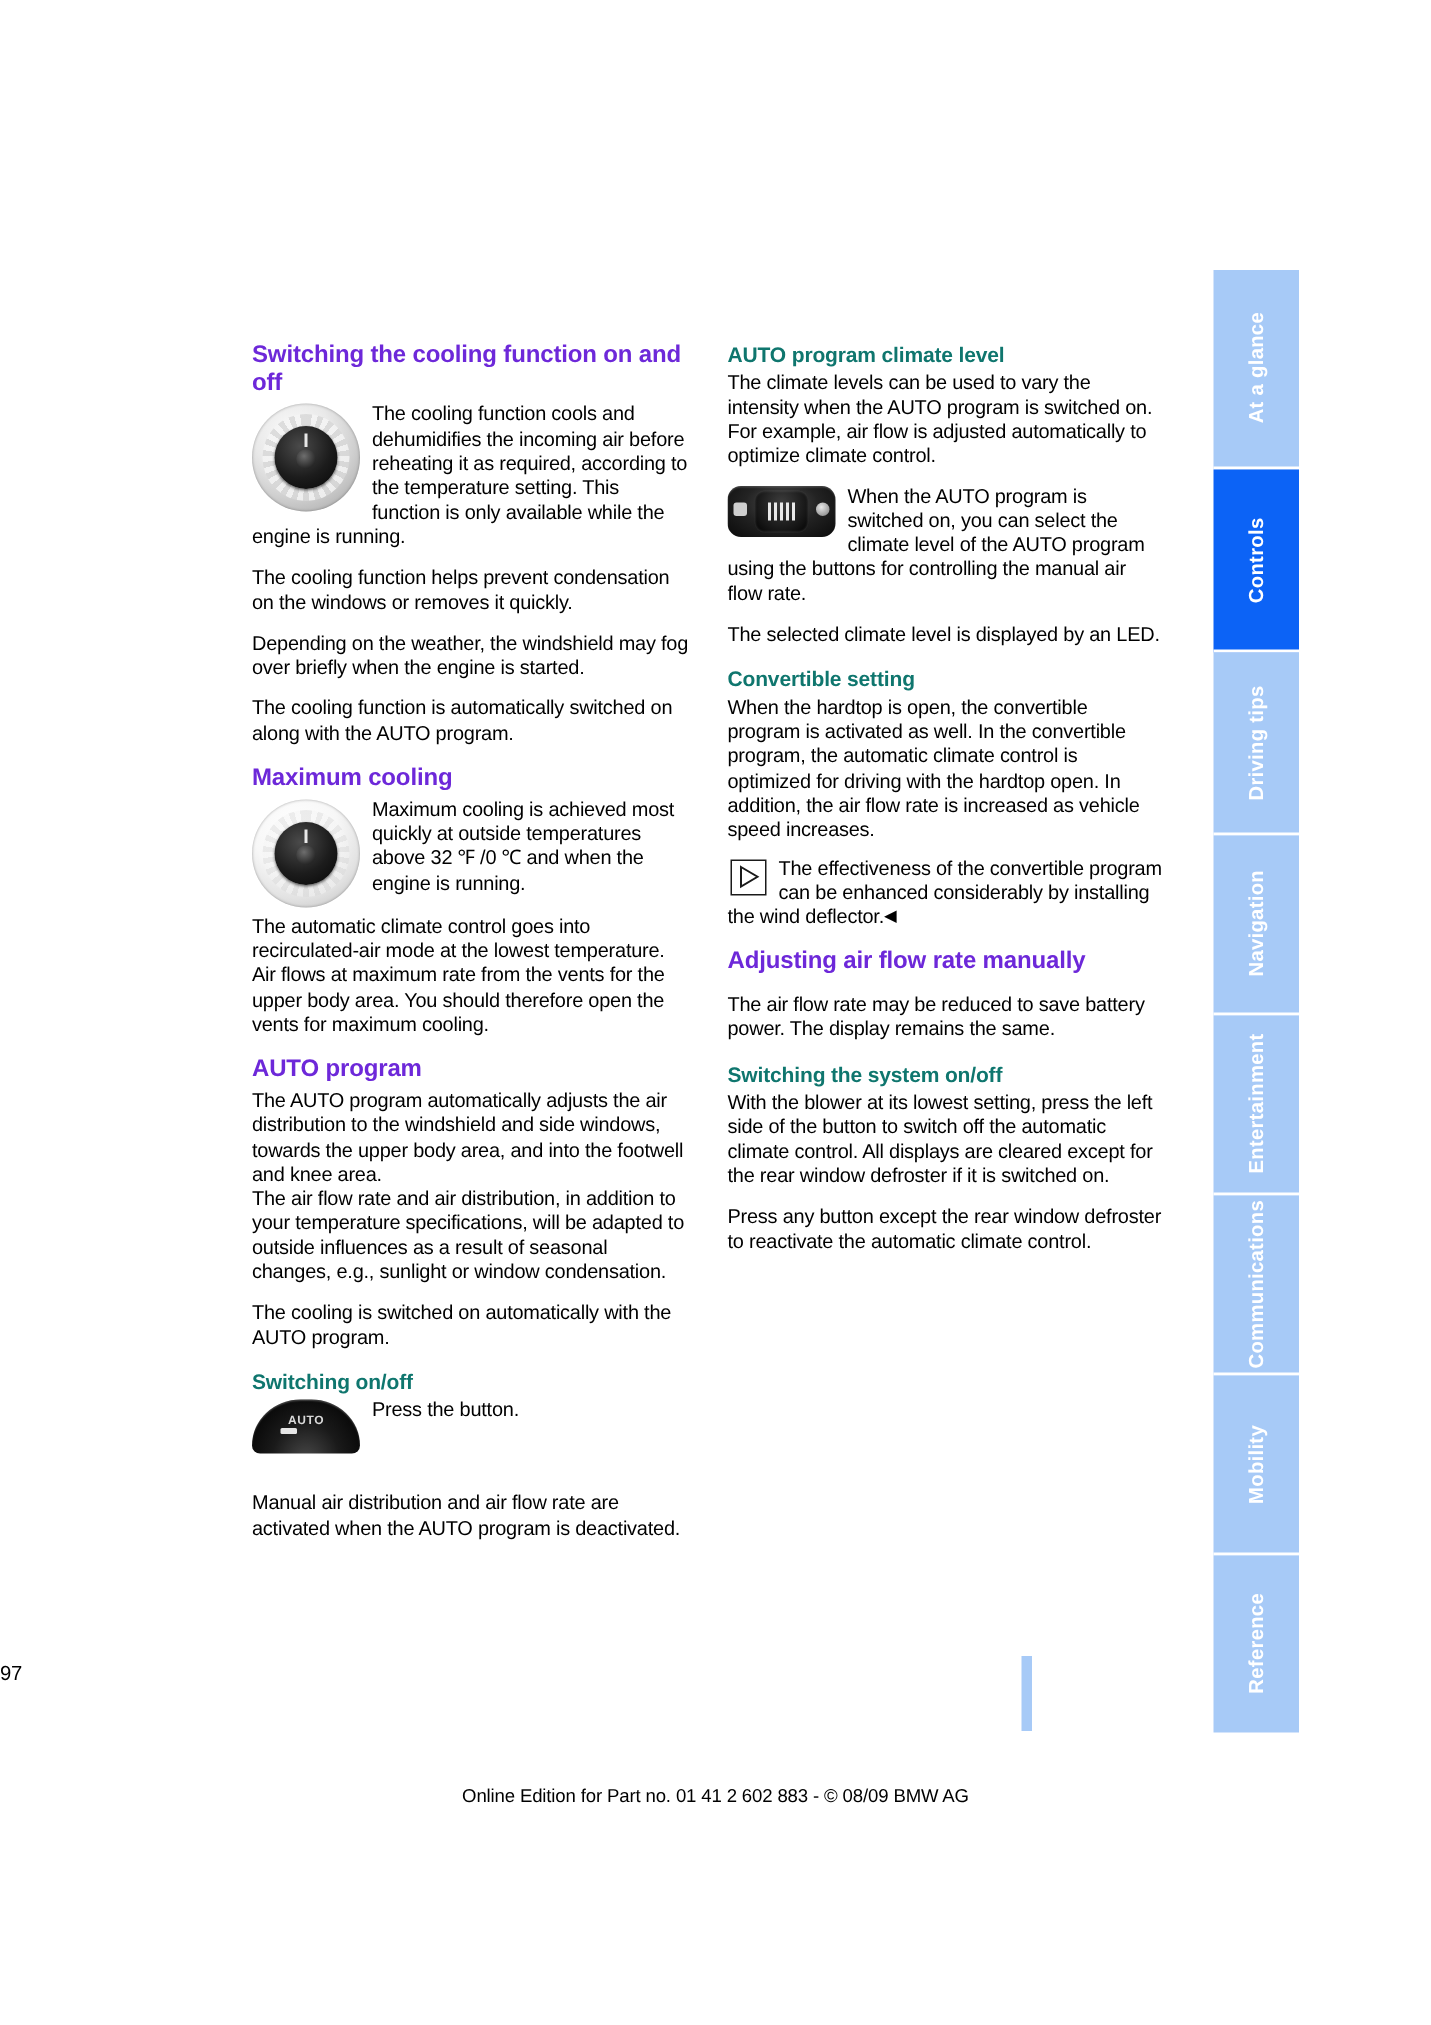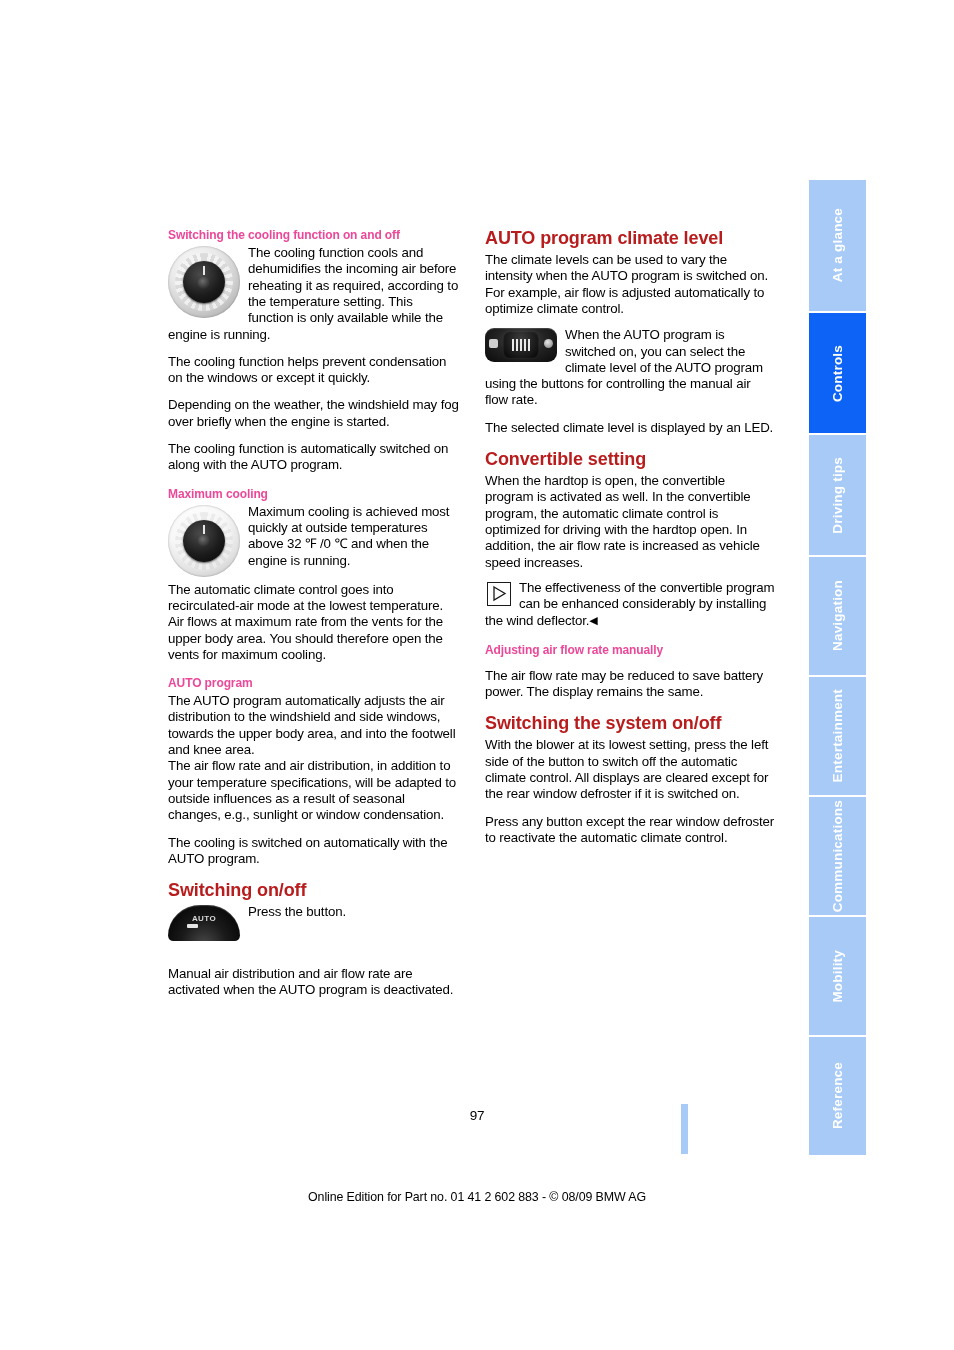--- a/index.html
+++ b/index.html
@@ -65,31 +65,31 @@
   
   .col {
     position: absolute;
     top: 228px;
     width: 291px;
   }
   .col-left  { left: 168px; }
   .col-right { left: 485px; }
 
   h2.head-major {
-    font-size: 12px;
+    font-size: 16px;
     font-weight: bold;
-    color: #ec4899;
+    color: #6d28d9;
     margin: 0 0 3px 0;
     line-height: 1.17;
     letter-spacing: -0.1px;
   }
   h2.head-minor {
-    font-size: 18px;
+    font-size: 14px;
     font-weight: bold;
-    color: #b91c1c;
+    color: #0f766e;
     margin: 0 0 3px 0;
     line-height: 1.17;
     letter-spacing: -0.1px;
   }
   .sec { margin-bottom: 0; }
   .gap-small  { margin-top: 13px; }
 
   p.body {
     font-size: 13.3px;
     line-height: 16.3px;
@@ -252,21 +252,20 @@
     border-bottom: 8px solid transparent;
   }
   .note-box svg { display:block; }
   .endmark { font-size: 11px; vertical-align: 1px; }
 
   
   .page-number {
     position: absolute;
     left: 0; right: 0;
     top: 1108px;
-    text-align: center;
     font-size: 13.5px;
     letter-spacing: -0.2px;
   }
   .footer-line {
     position: absolute;
     left: 0; right: 0;
     top: 1190px;
     text-align: center;
     font-size: 12.4px;
     letter-spacing: -0.1px;
@@ -319,21 +318,21 @@
       <div class="fig-block">
         <div class="fig">
           <div class="knob">
               <div class="core">
                 <div class="hub"></div>
               </div>
             </div>
         </div>
         <p class="fig-text">The cooling function cools and dehumidifies the incoming air before reheating it as required, according to the temperature setting. This function is only available while the engine is running.</p>
       </div>
-      <p class="body" style="margin-top:11px">The cooling function helps prevent condensation on the windows or except it quickly.</p>
+      <p class="body" style="margin-top:11px">The cooling function helps prevent condensation on the windows or removes it quickly.</p>
       <p class="body">Depending on the weather, the windshield may fog over briefly when the engine is started.</p>
       <p class="body">The cooling function is automatically switched on along with the AUTO program.</p>
     </div>
 
     <div class="sec gap-small">
       <h2 class="head-major">Maximum cooling</h2>
       <div class="fig-block">
         <div class="fig">
           <div class="knob bright">
               <div class="core">

